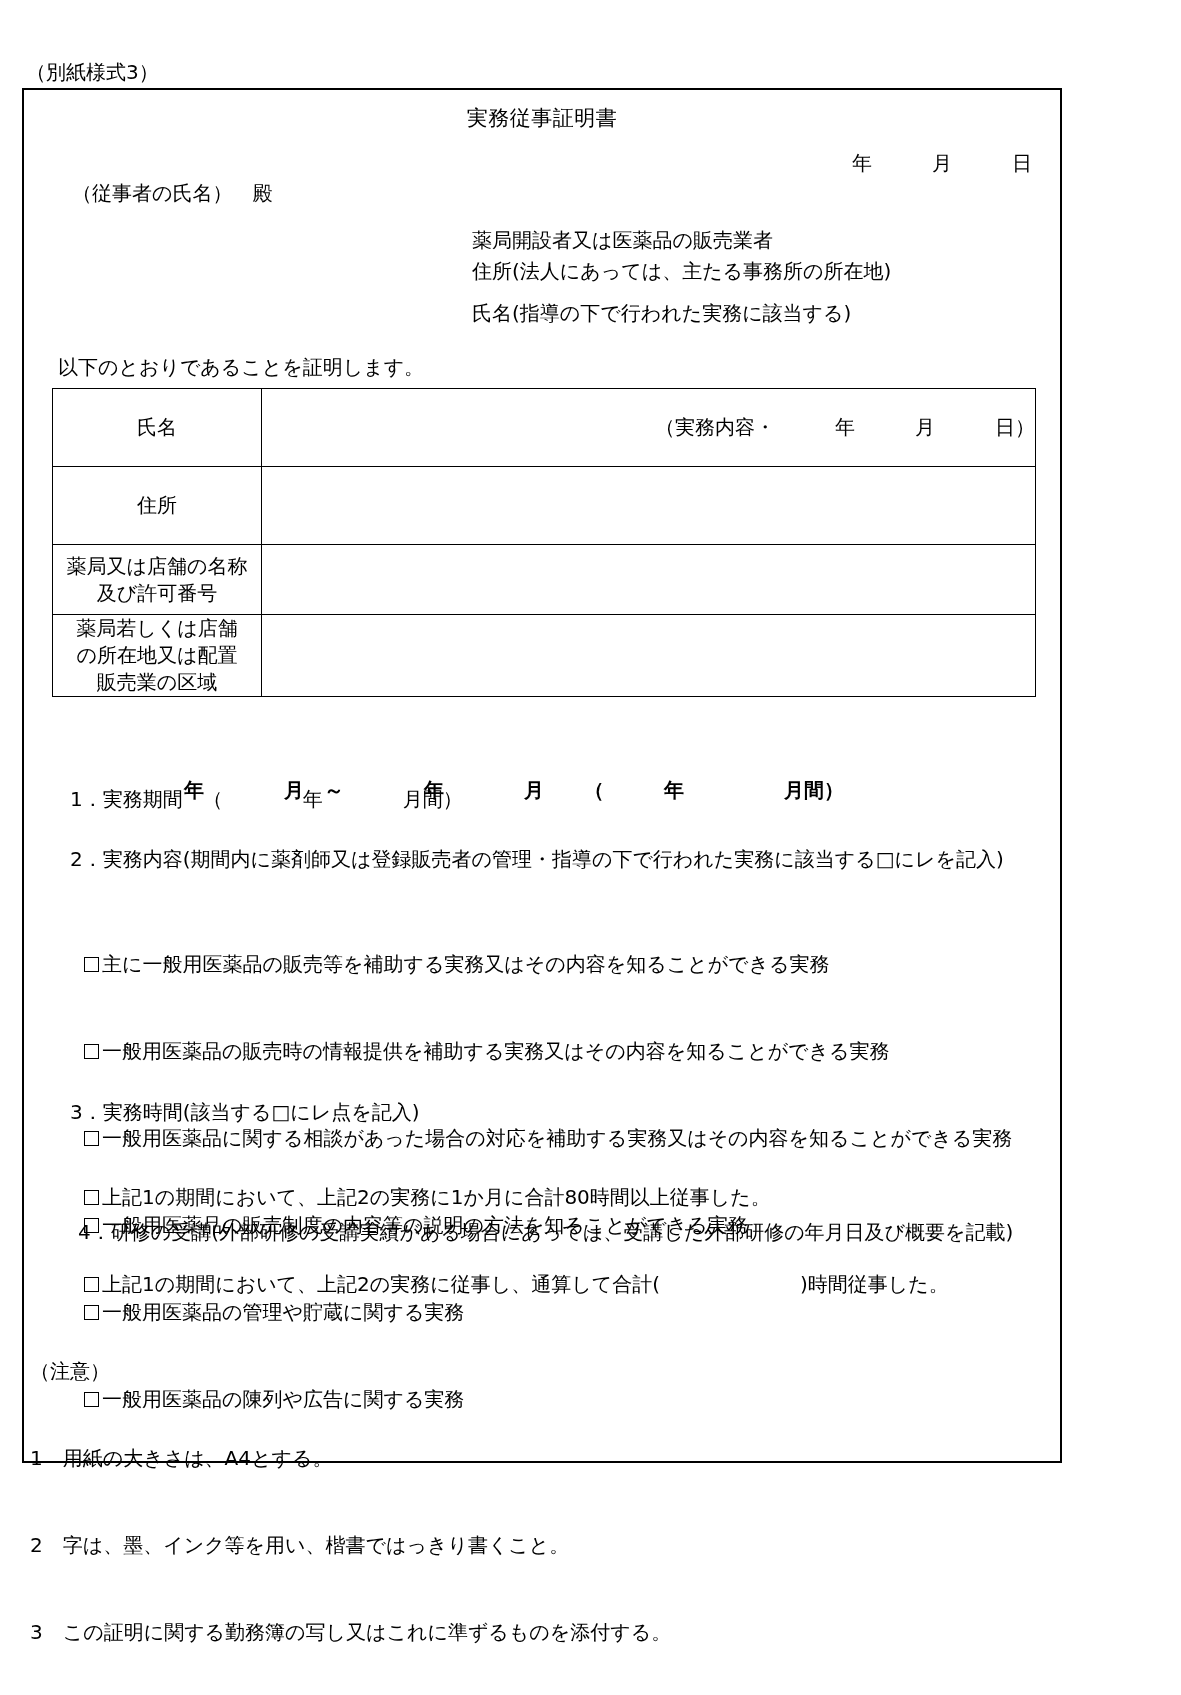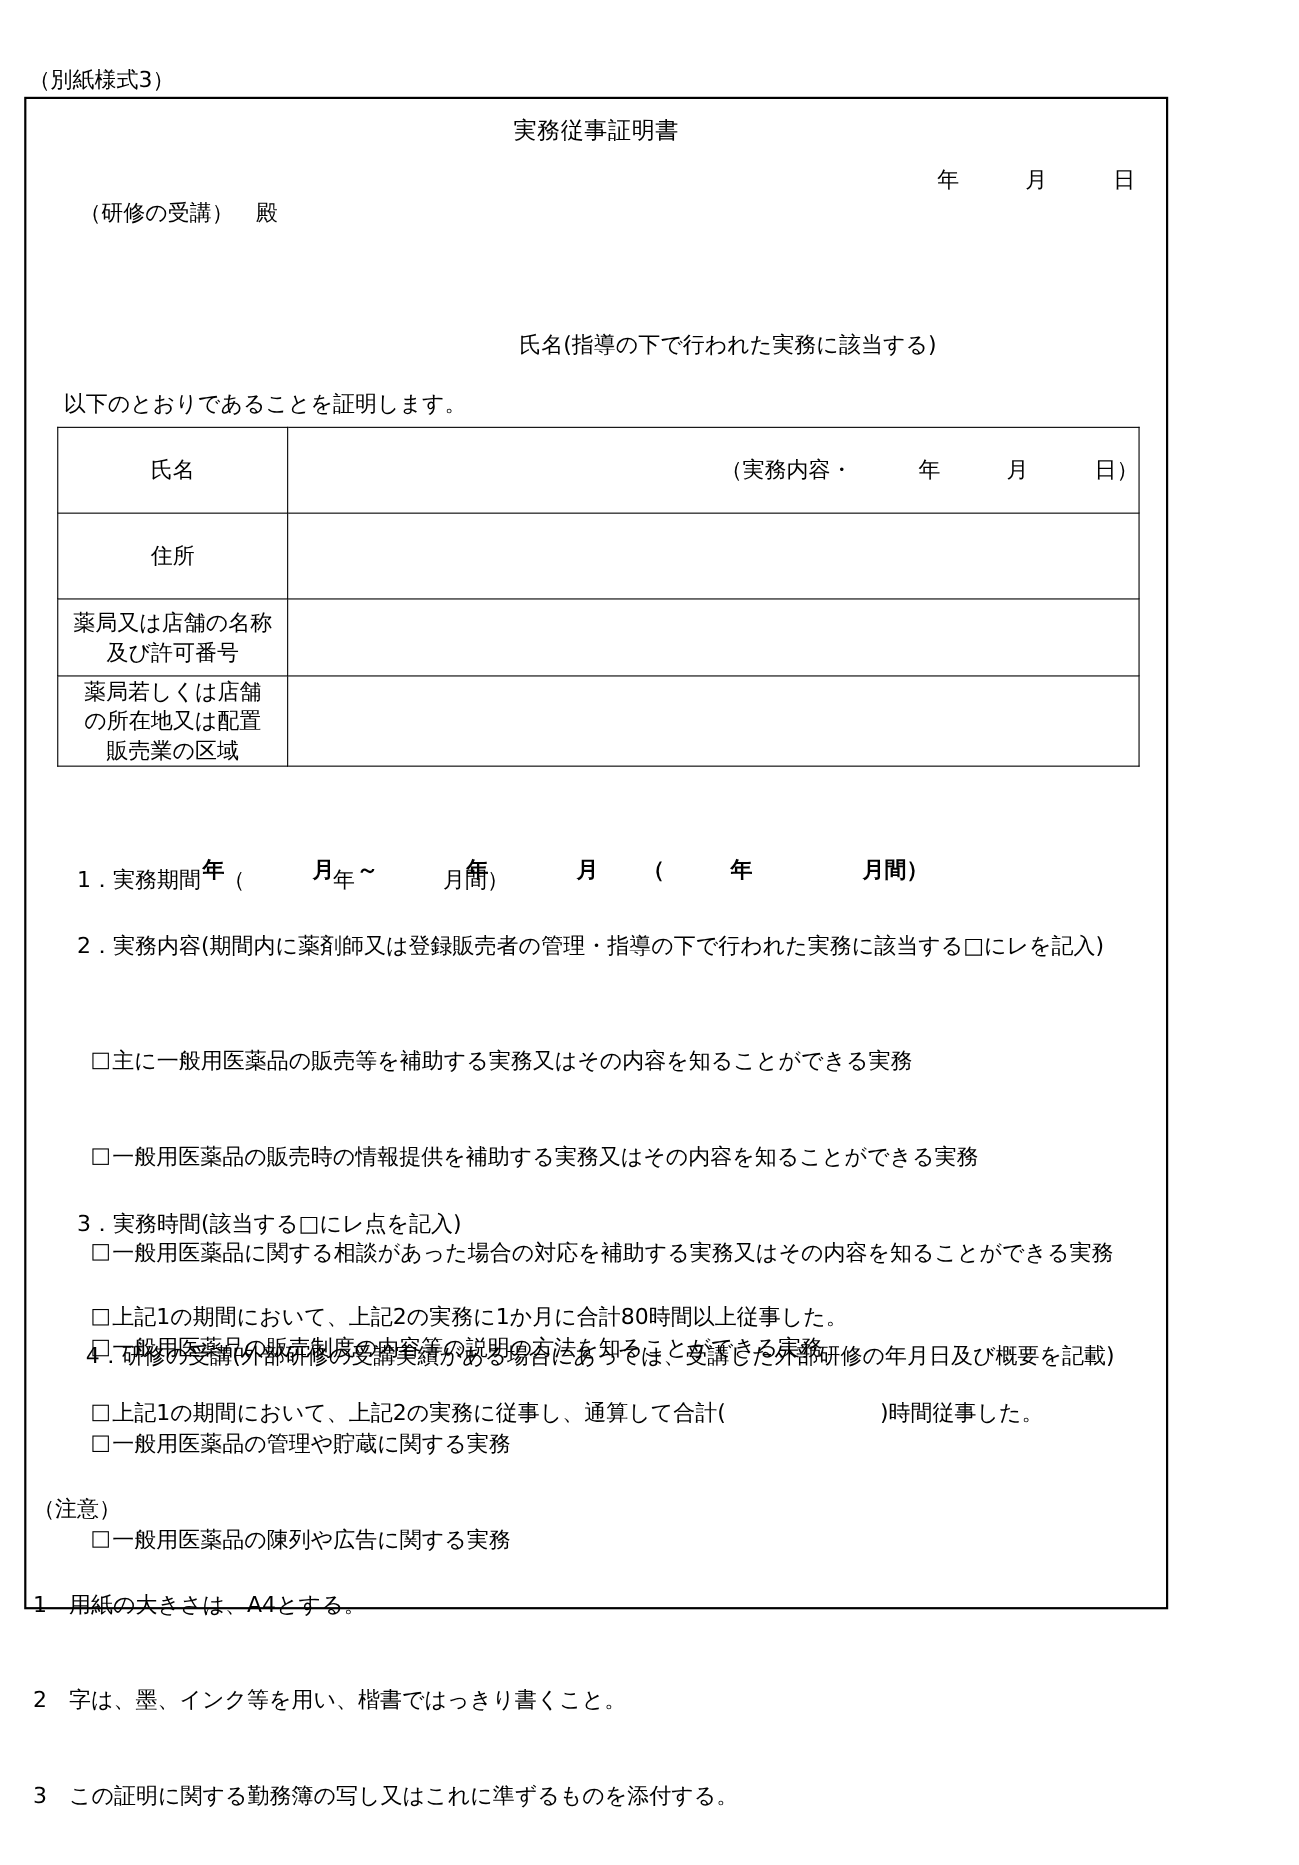--- a/index.html
+++ b/index.html
@@ -170,22 +170,24 @@
 <div class="page">
 
   <div class="form-number">（別紙様式3）</div>
 
   <div class="sheet">
 
     <div class="title">実務従事証明書</div>
 
     <div class="date-line">年　　　月　　　日</div>
 
-    <div class="addressee">（研修の受講）　殿</div>
-
+    <div class="addressee">（従事者の氏名）　殿</div>
+
+    <div class="issuer">薬局開設者又は医薬品の販売業者
+住所(法人にあっては、主たる事務所の所在地)</div>
 
     <div class="issuer-name">氏名(指導の下で行われた実務に該当する)</div>
 
     <div class="certify-line">以下のとおりであることを証明します。</div>
 
     <table class="info-table">
       <tbody>
         <tr class="row-h1">
           <td class="lbl">氏名</td>
           <td class="val">

